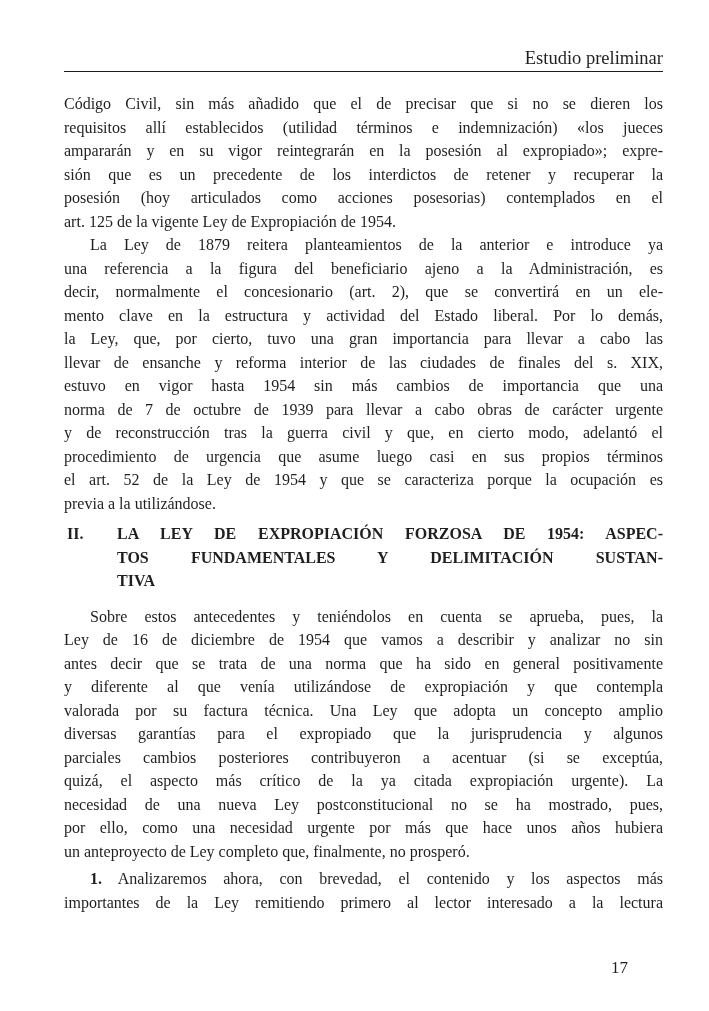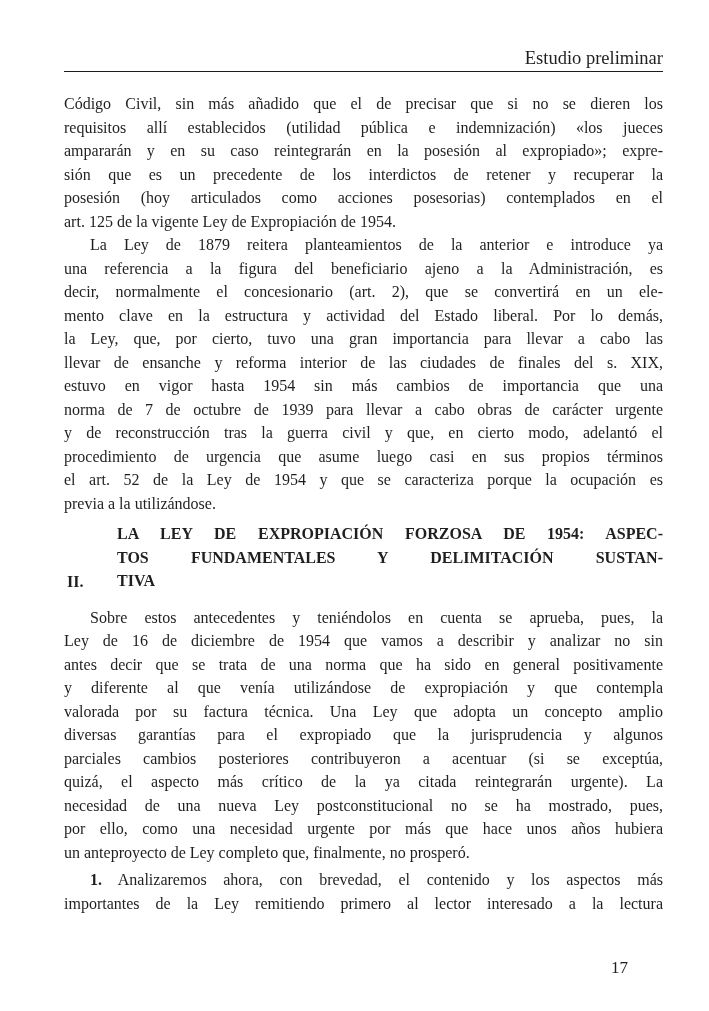--- a/index.html
+++ b/index.html
@@ -33,21 +33,21 @@
   .line.l { text-align-last: left; }
   .line.first { text-indent: 26px; }
   .para { margin: 0; }
   .para.lead-para { margin-top: 4px; }
   .heading {
     display: flex;
     font-weight: bold;
     margin-top: 7px;
     margin-bottom: 12px;
   }
-  .h-num { width: 53px; padding-left: 3px; flex: 0 0 53px; margin-top: 48px; }
+  .h-num { width: 53px; padding-left: 3px; flex: 0 0 53px; }
   .h-body { flex: 1; min-width: 0; }
   .page-number {
     position: absolute;
     top: 959px;
     right: 81px;
     font-size: 17px;
     line-height: 18px;
   }
   b.lead { font-weight: bold; }
 </style>
@@ -56,22 +56,22 @@
 
 <div class="page">
   <header>
     <div class="running-title">Estudio preliminar</div>
     <div class="header-rule"></div>
   </header>
 
   <main class="body-text" id="body-text">
       <div class="para">
         <div class="line j">Código Civil, sin más añadido que el de precisar que si no se dieren los</div>
-        <div class="line j">requisitos allí establecidos (utilidad pública e indemnización) «los jueces</div>
-        <div class="line j">ampararán y en su caso reintegrarán en la posesión al expropiado»; expre-</div>
+        <div class="line j">requisitos allí establecidos (utilidad términos e indemnización) «los jueces</div>
+        <div class="line j">ampararán y en su vigor reintegrarán en la posesión al expropiado»; expre-</div>
         <div class="line j">sión que es un precedente de los interdictos de retener y recuperar la</div>
         <div class="line j">posesión (hoy articulados como acciones posesorias) contemplados en el</div>
         <div class="line l">art. 125 de la vigente Ley de Expropiación de 1954.</div>
       </div>
       <div class="para">
         <div class="line j first">La Ley de 1879 reitera planteamientos de la anterior e introduce ya</div>
         <div class="line j">una referencia a la figura del beneficiario ajeno a la Administración, es</div>
         <div class="line j">decir, normalmente el concesionario (art. 2), que se convertirá en un ele-</div>
         <div class="line j">mento clave en la estructura y actividad del Estado liberal. Por lo demás,</div>
         <div class="line j">la Ley, que, por cierto, tuvo una gran importancia para llevar a cabo las</div>
@@ -92,21 +92,21 @@
         </div>
       </div>
       <div class="para">
         <div class="line j first">Sobre estos antecedentes y teniéndolos en cuenta se aprueba, pues, la</div>
         <div class="line j">Ley de 16 de diciembre de 1954 que vamos a describir y analizar no sin</div>
         <div class="line j">antes decir que se trata de una norma que ha sido en general positivamente</div>
         <div class="line j">y diferente al que venía utilizándose de expropiación y que contempla</div>
         <div class="line j">valorada por su factura técnica. Una Ley que adopta un concepto amplio</div>
         <div class="line j">diversas garantías para el expropiado que la jurisprudencia y algunos</div>
         <div class="line j">parciales cambios posteriores contribuyeron a acentuar (si se exceptúa,</div>
-        <div class="line j">quizá, el aspecto más crítico de la ya citada reintegrarán urgente). La</div>
+        <div class="line j">quizá, el aspecto más crítico de la ya citada expropiación urgente). La</div>
         <div class="line j">necesidad de una nueva Ley postconstitucional no se ha mostrado, pues,</div>
         <div class="line j">por ello, como una necesidad urgente por más que hace unos años hubiera</div>
         <div class="line l">un anteproyecto de Ley completo que, finalmente, no prosperó.</div>
       </div>
       <div class="para lead-para">
         <div class="line j first"><b class="lead">1.</b> Analizaremos ahora, con brevedad, el contenido y los aspectos más</div>
         <div class="line j">importantes de la Ley remitiendo primero al lector interesado a la lectura</div>
       </div>
     </main>
 

